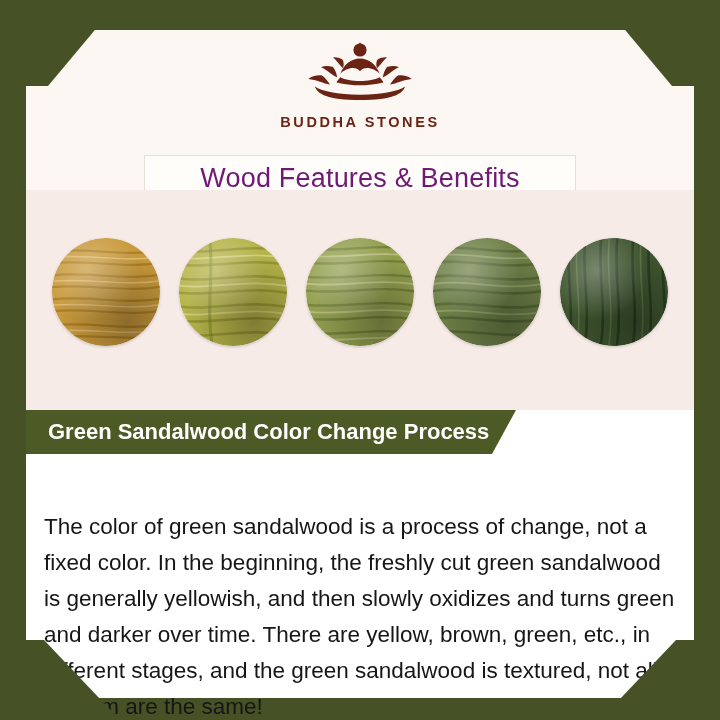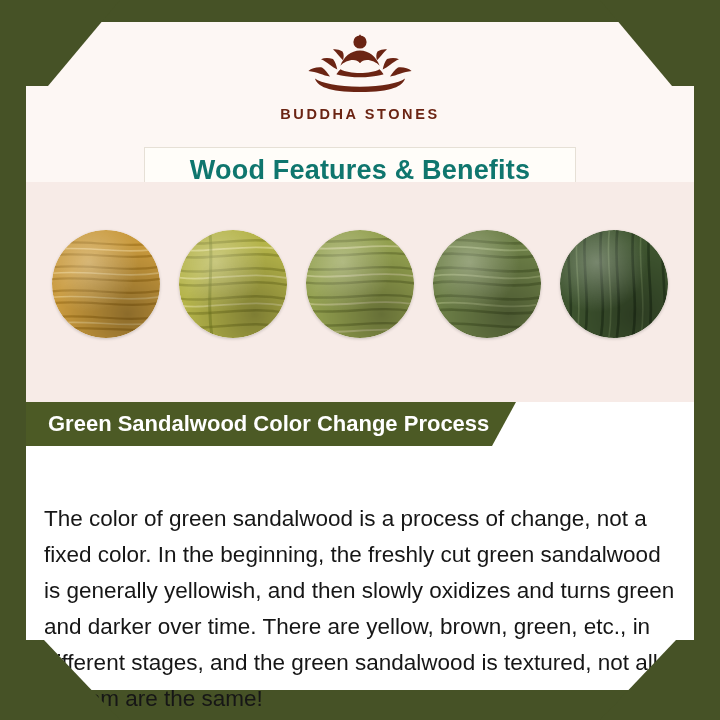--- a/index.html
+++ b/index.html
@@ -76,21 +76,21 @@
     position: absolute;
     right: 0; bottom: 0;
     width: 120px; height: 80px;
     background: #465226;
     clip-path: polygon(76px 0, 120px 0, 120px 80px, 0 80px);
   }
 
   
   .canvas {
     position: absolute;
-    left: 26px; top: 22px;
+    left: 26px; top: 30px;
     width: 564px; height: 668px;
     background: #ffffff;
   }
 
   
   .header {
     position: absolute;
     left: 0; top: 0;
     width: 668px;
     height: 160px;
@@ -127,22 +127,22 @@
     height: 46px;
     background: #fffdf9;
     border: 1px solid #e6e0d6;
     display: flex;
     align-items: center;
     justify-content: center;
     box-sizing: border-box;
   }
   .title-text {
     font-size: 27px;
-    font-weight: 700;
-    color: #0f766e;
+    font-weight: 400;
+    color: #701a75;
     letter-spacing: 0.2px;
     white-space: nowrap;
     font-family: "Liberation Sans", sans-serif;
   }
 
   
   .swatch-area {
     position: absolute;
     left: 0;
     top: 160px;

